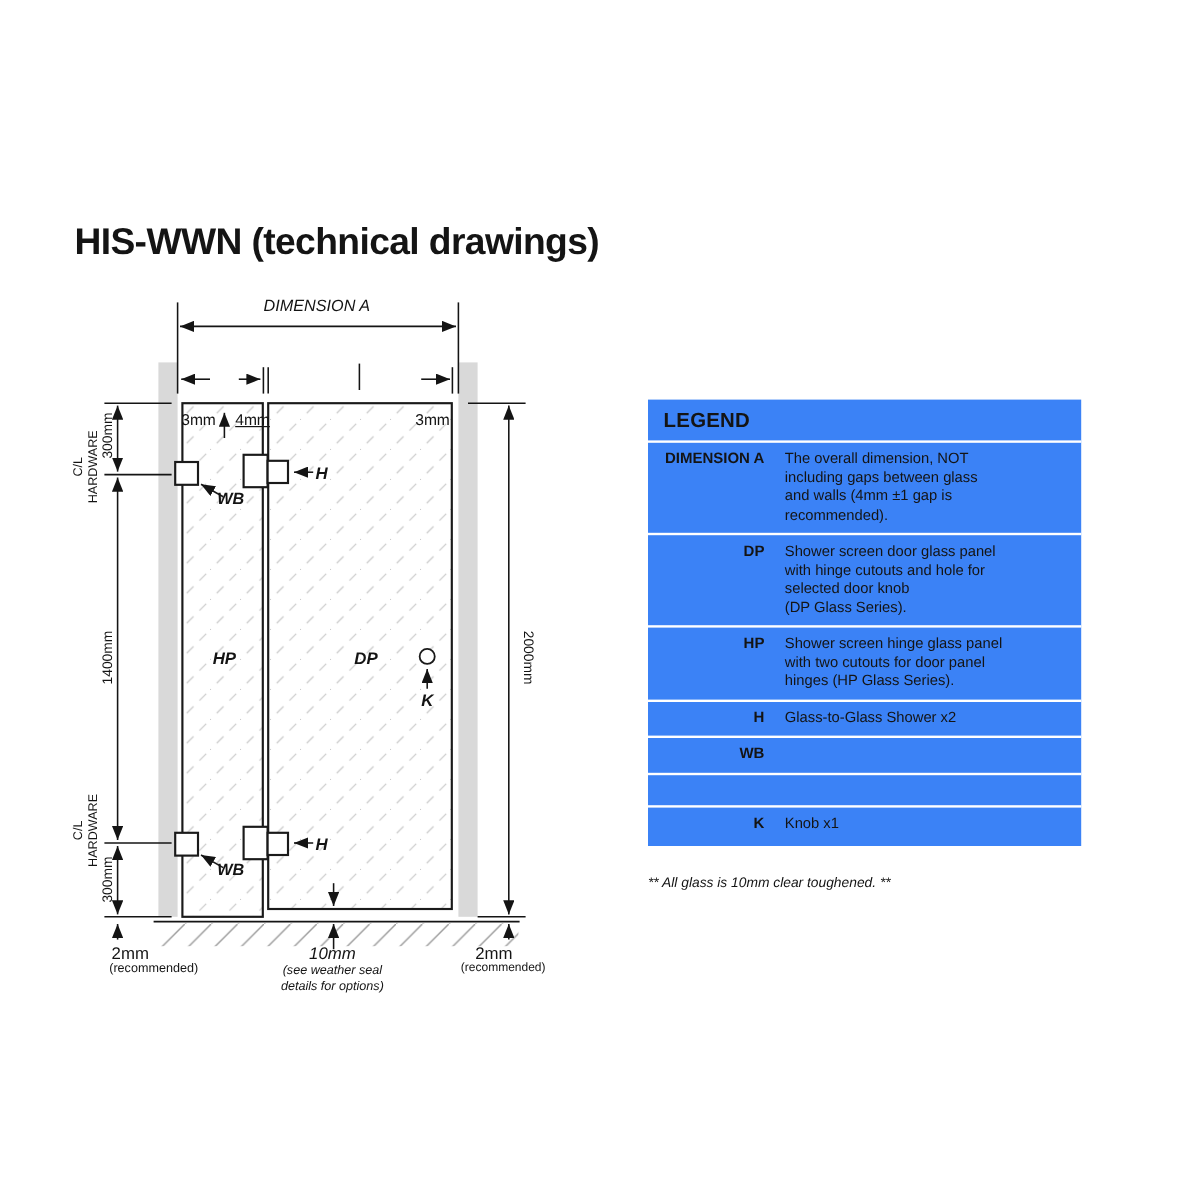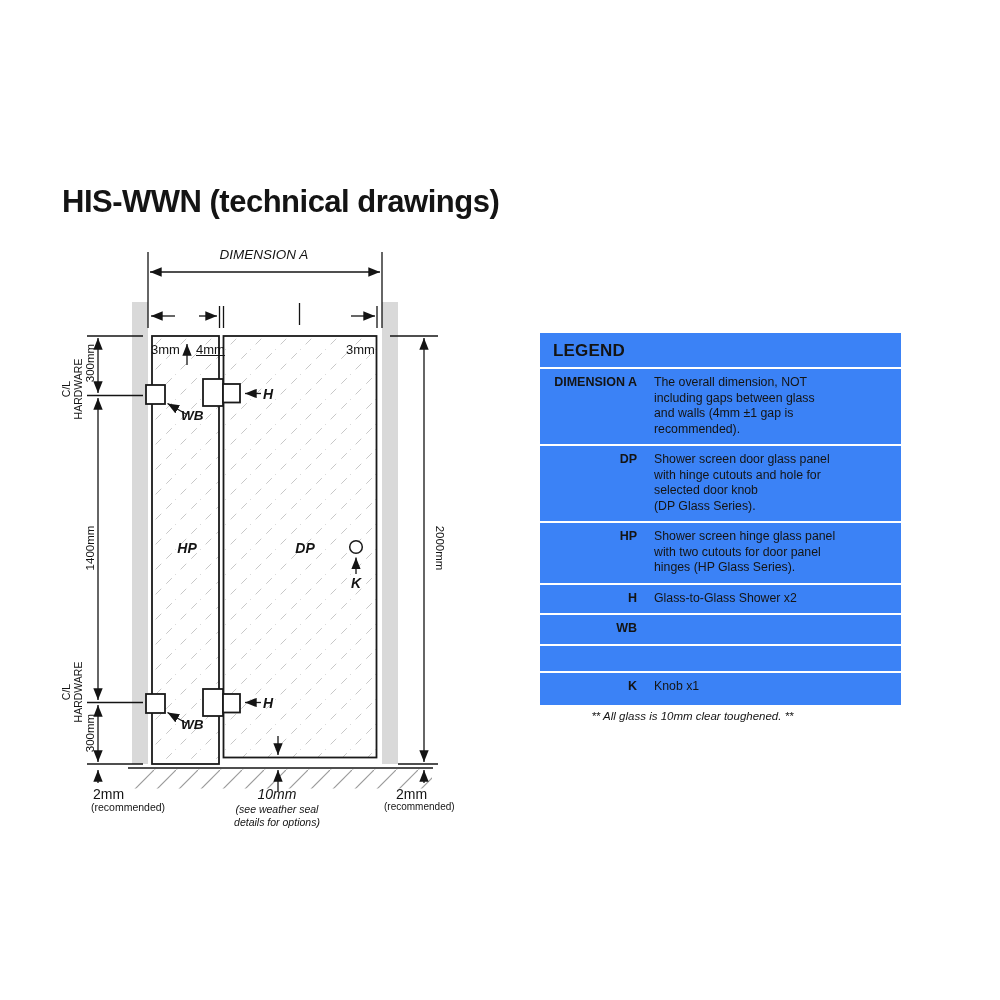--- a/index.html
+++ b/index.html
@@ -25,22 +25,22 @@
   .bnote.sm { font-size:10px; }
 
   .legend { position:absolute; left:540px; top:333px; width:361px; background:#3b82f6; }
   .legend-heading { font-size:17px; font-weight:700; padding:8px 0 6px 13px; letter-spacing:0.2px; }
   .legend-row { display:flex; border-top:2px solid #fff; padding:6px 0 7px; }
   .legend-row.last { padding-bottom:11px; }
   .legend-row .key { width:97px; text-align:right; font-weight:700; font-size:12.5px; line-height:15.5px; flex:none; }
   .legend-row .desc { flex:1; margin-left:17px; font-size:12.3px; line-height:15.5px; white-space:pre-line; }
   .legend-row .desc.nowrap { white-space:nowrap; }
   .legend-row.empty { min-height:12px; }
-  .legend-footnote { position:absolute; left:540px; top:710px; width:305px;
-                     text-align:center; font-style:italic; font-size:11.5px; }
+  .legend-footnote { position:absolute; left:540px; top:730px; width:305px;
+                     text-align:left; font-style:italic; font-size:11.5px; }
 </style>
 </head>
 <body>
 
 <div class="canvas">
 
   <svg class="linework" width="1000" height="1000" viewBox="0 0 1000 1000">
     <defs>
       <marker id="ah" viewBox="0 0 10 8" refX="10" refY="4" markerWidth="9" markerHeight="7.2" orient="auto-start-reverse">
         <path d="M0,0 L10,4 L0,8 z" fill="#141414"></path>

